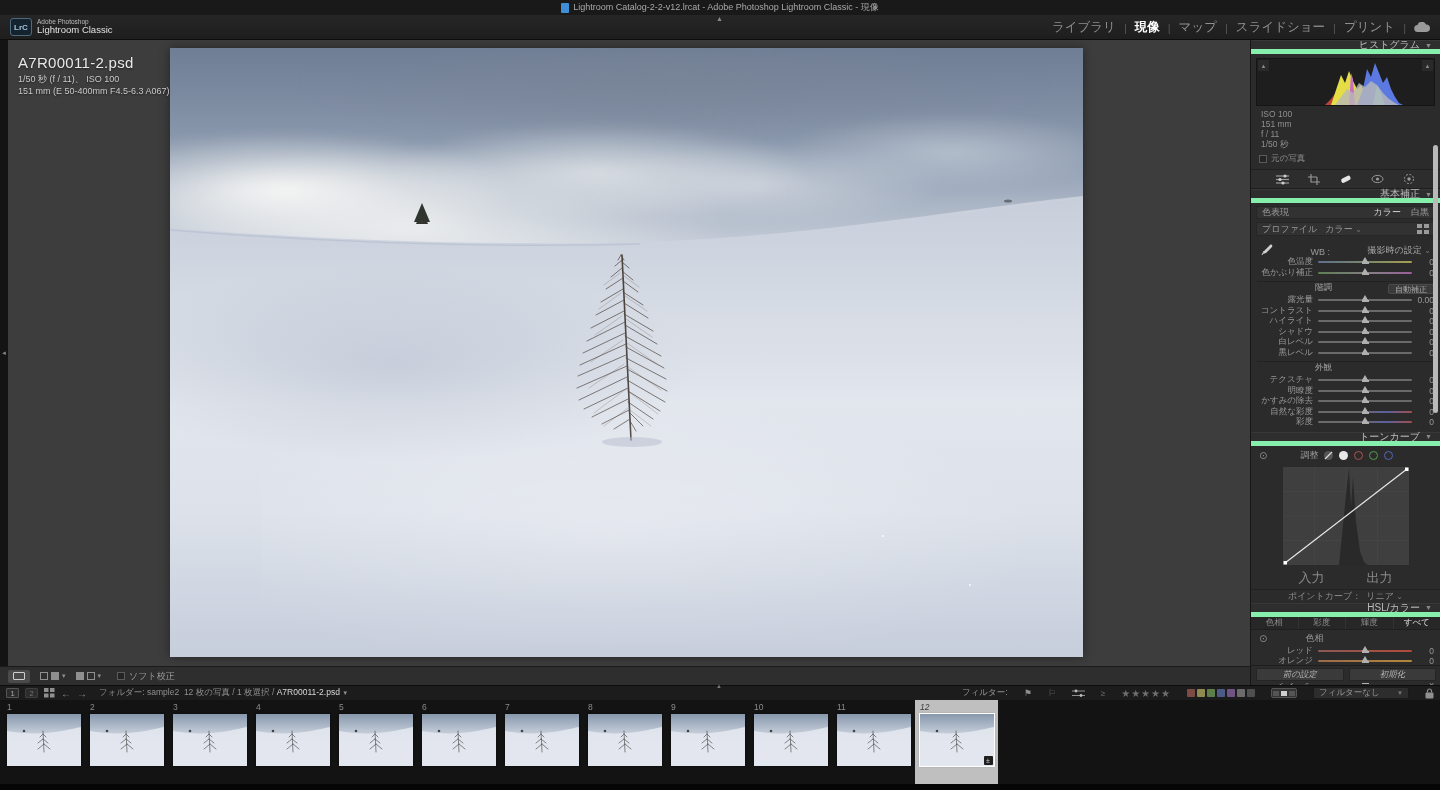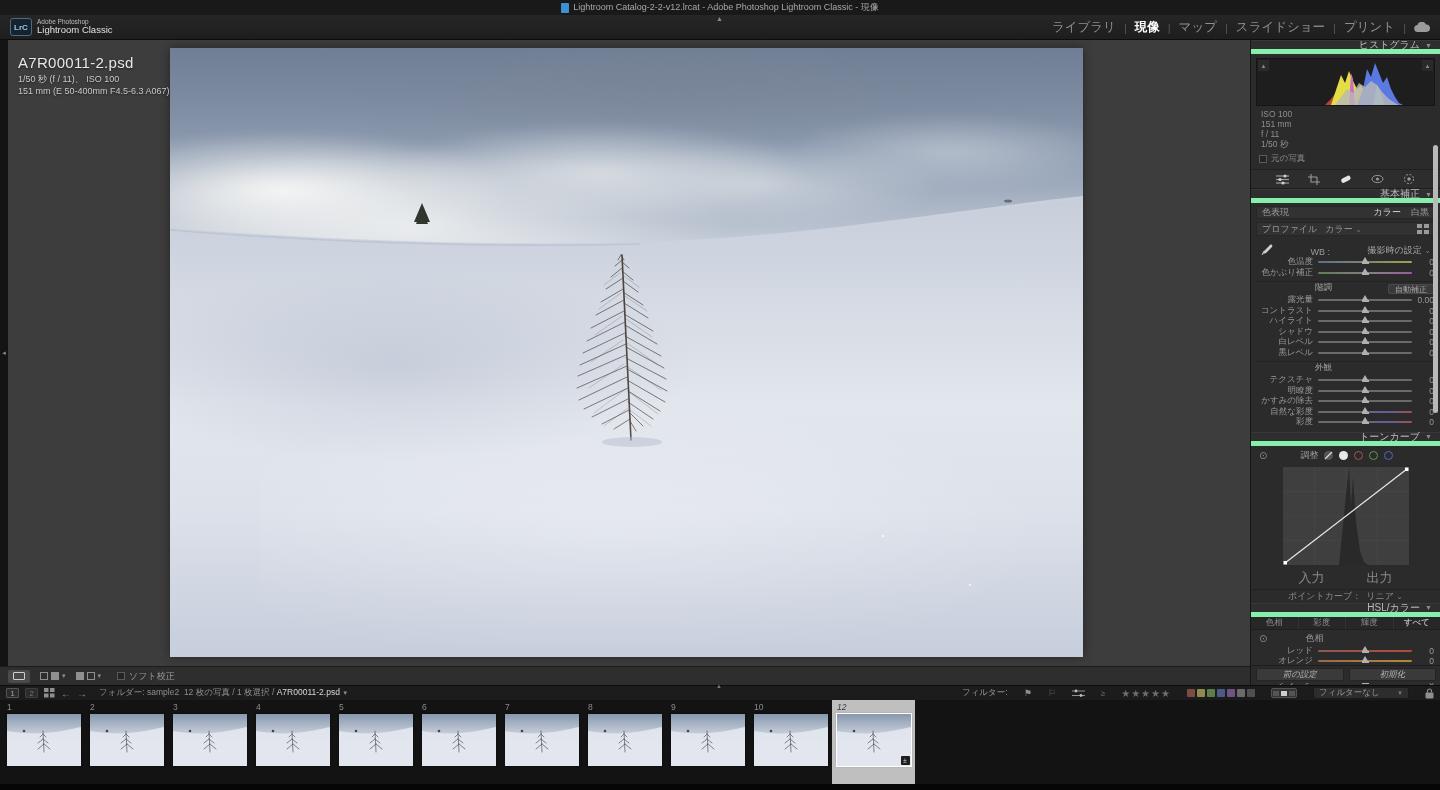--- a/index.html
+++ b/index.html
@@ -778,20 +778,33 @@
         <svg width="74" height="52" viewBox="0 0 74 52" style="position:absolute;left:0;top:0">
           <path d="M0,17 C12,19 26,20 38,19 C52,18 64,15 74,13 L74,52 L0,52 Z" fill="#e3e7ee" opacity="0.9"></path>
           <g stroke="#555" stroke-width="0.7" stroke-linecap="round">
             <path d="M37,38 L36,17"></path>
             <path d="M36,20 l-3,3 M36,20 l3,3 M36,25 l-5,4 M36,25 l5,4 M37,30 l-6,5 M37,30 l6,5"></path>
           </g>
           <circle cx="17" cy="17" r="1.3" fill="#444"></circle>
         </svg>
       </div>
     </div>
+    <div class="fs-cell">
+      <div class="num">11</div>
+      <div class="fs-thumb">
+        <svg width="74" height="52" viewBox="0 0 74 52" style="position:absolute;left:0;top:0">
+          <path d="M0,17 C12,19 26,20 38,19 C52,18 64,15 74,13 L74,52 L0,52 Z" fill="#e3e7ee" opacity="0.9"></path>
+          <g stroke="#555" stroke-width="0.7" stroke-linecap="round">
+            <path d="M37,38 L36,17"></path>
+            <path d="M36,20 l-3,3 M36,20 l3,3 M36,25 l-5,4 M36,25 l5,4 M37,30 l-6,5 M37,30 l6,5"></path>
+          </g>
+          <circle cx="17" cy="17" r="1.3" fill="#444"></circle>
+        </svg>
+      </div>
+    </div>
     <div class="fs-cell sel">
       <div class="num">12</div>
       <div class="fs-thumb">
         <svg width="74" height="52" viewBox="0 0 74 52" style="position:absolute;left:0;top:0">
           <path d="M0,17 C12,19 26,20 38,19 C52,18 64,15 74,13 L74,52 L0,52 Z" fill="#e3e7ee" opacity="0.9"></path>
           <g stroke="#555" stroke-width="0.7" stroke-linecap="round">
             <path d="M37,38 L36,17"></path>
             <path d="M36,20 l-3,3 M36,20 l3,3 M36,25 l-5,4 M36,25 l5,4 M37,30 l-6,5 M37,30 l6,5"></path>
           </g>
           <circle cx="17" cy="17" r="1.3" fill="#444"></circle>

